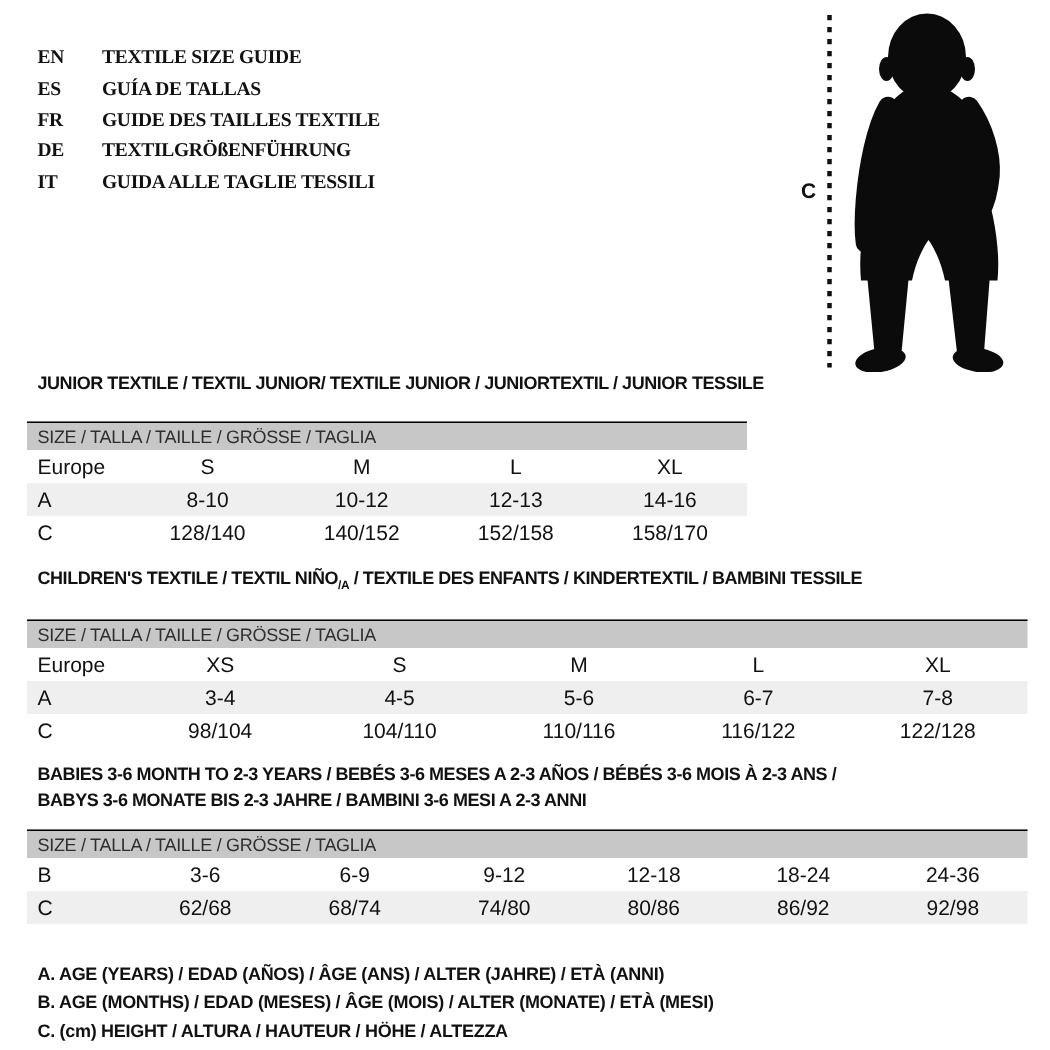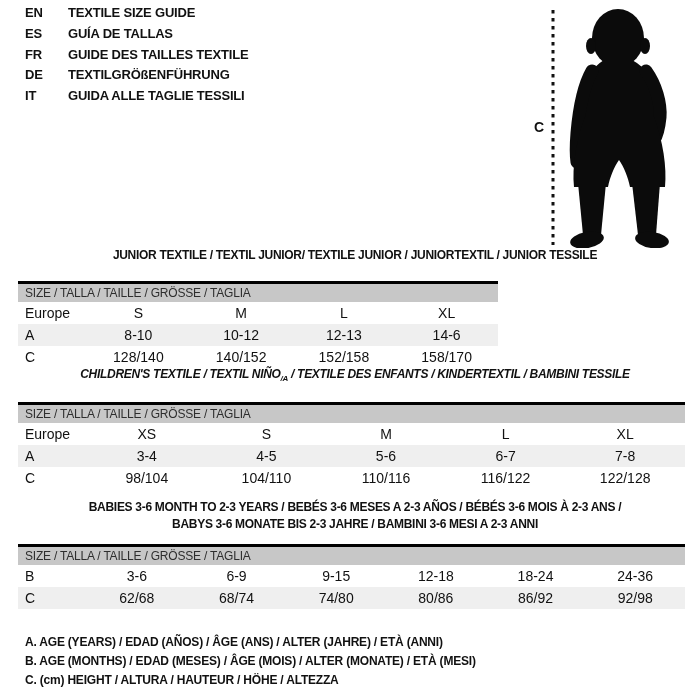--- a/index.html
+++ b/index.html
@@ -4,44 +4,44 @@
 <style>
   html, body { margin:0; padding:0; }
   body {
     width:700px; height:700px; overflow:hidden;
     background:#ffffff; color:#111;
     font-family:"Liberation Sans", sans-serif;
   }
   .page { position:relative; width:700px; height:700px; background:#fff; }
 
   
-  .langs { position:absolute; left:25px; top:3px; }
+  .langs { position:absolute; left:25px; top:28px;font-family:Liberation Serif, serif; }
   .lang-row { display:flex; font-weight:bold; font-size:13px; line-height:20.8px; letter-spacing:-0.2px; }
   .lang-code { width:43px; }
 
   
   .figure { position:absolute; left:520px; top:5px; width:175px; height:243px; }
   .measure-label { position:absolute; left:534px; top:119px; font-weight:bold; font-size:14px; }
 
   
   .content { position:absolute; left:18px; top:249px; width:667px; }
   .sec-title {
     font-weight:bold; font-size:12px; letter-spacing:-0.3px;
-    margin:0 0 0 7px; white-space:nowrap; line-height:13px;text-align:center;
+    margin:0 0 0 7px; white-space:nowrap; line-height:13px;
   }
   .title-1 { margin-bottom:19px; }
-  .title-2 { margin-bottom:17px;font-style:italic; }
+  .title-2 { margin-top:13px; margin-bottom:17px; }
   .title-3 { margin-top:10px; line-height:16.5px; margin-bottom:12px; white-space:normal; }
   .sub { font-size:8px; vertical-align:sub; }
 
   .size-table { }
   .w-short { width:480px; }
   .w-full  { width:667px; }
   .size-bar {
-    height:18px; background:#c7c7c7; border-top:3px solid #000000;
+    height:18px; background:#c7c7c7; border-top:1px solid #000000;
     display:flex; align-items:center; padding-left:7px;
     font-size:12px; color:#2e2e2e; letter-spacing:-0.2px;
   }
   .t-row { display:flex; height:22px; align-items:center; font-size:14px; }
   .t-row.alt { background:#efefef; }
   .t-label { width:62px; padding-left:7px; }
   .t-cell { flex:1; text-align:center; }
 
   .footnotes { margin-top:24px; margin-left:7px; }
   .footnote { font-weight:bold; font-size:12px; line-height:19px; letter-spacing:-0.2px; }
@@ -105,21 +105,21 @@
         <span class="t-cell">S</span>
         <span class="t-cell">M</span>
         <span class="t-cell">L</span>
         <span class="t-cell">XL</span>
       </div>
       <div class="t-row alt">
         <span class="t-label">A</span>
         <span class="t-cell">8-10</span>
         <span class="t-cell">10-12</span>
         <span class="t-cell">12-13</span>
-        <span class="t-cell">14-6</span>
+        <span class="t-cell">14-16</span>
       </div>
       <div class="t-row">
         <span class="t-label">C</span>
         <span class="t-cell">128/140</span>
         <span class="t-cell">140/152</span>
         <span class="t-cell">152/158</span>
         <span class="t-cell">158/170</span>
       </div>
     </div>
 
@@ -155,21 +155,21 @@
     <div class="sec-title title-3">
       <div>BABIES 3-6 MONTH TO 2-3 YEARS / BEBÉS 3-6 MESES A 2-3 AÑOS / BÉBÉS 3-6 MOIS À 2-3 ANS /</div>
       <div>BABYS 3-6 MONATE BIS 2-3 JAHRE / BAMBINI 3-6 MESI A 2-3 ANNI</div>
     </div>
     <div class="size-table w-full">
       <div class="size-bar">SIZE / TALLA / TAILLE / GRÖSSE / TAGLIA</div>
       <div class="t-row">
         <span class="t-label">B</span>
         <span class="t-cell">3-6</span>
         <span class="t-cell">6-9</span>
-        <span class="t-cell">9-15</span>
+        <span class="t-cell">9-12</span>
         <span class="t-cell">12-18</span>
         <span class="t-cell">18-24</span>
         <span class="t-cell">24-36</span>
       </div>
       <div class="t-row alt">
         <span class="t-label">C</span>
         <span class="t-cell">62/68</span>
         <span class="t-cell">68/74</span>
         <span class="t-cell">74/80</span>
         <span class="t-cell">80/86</span>

